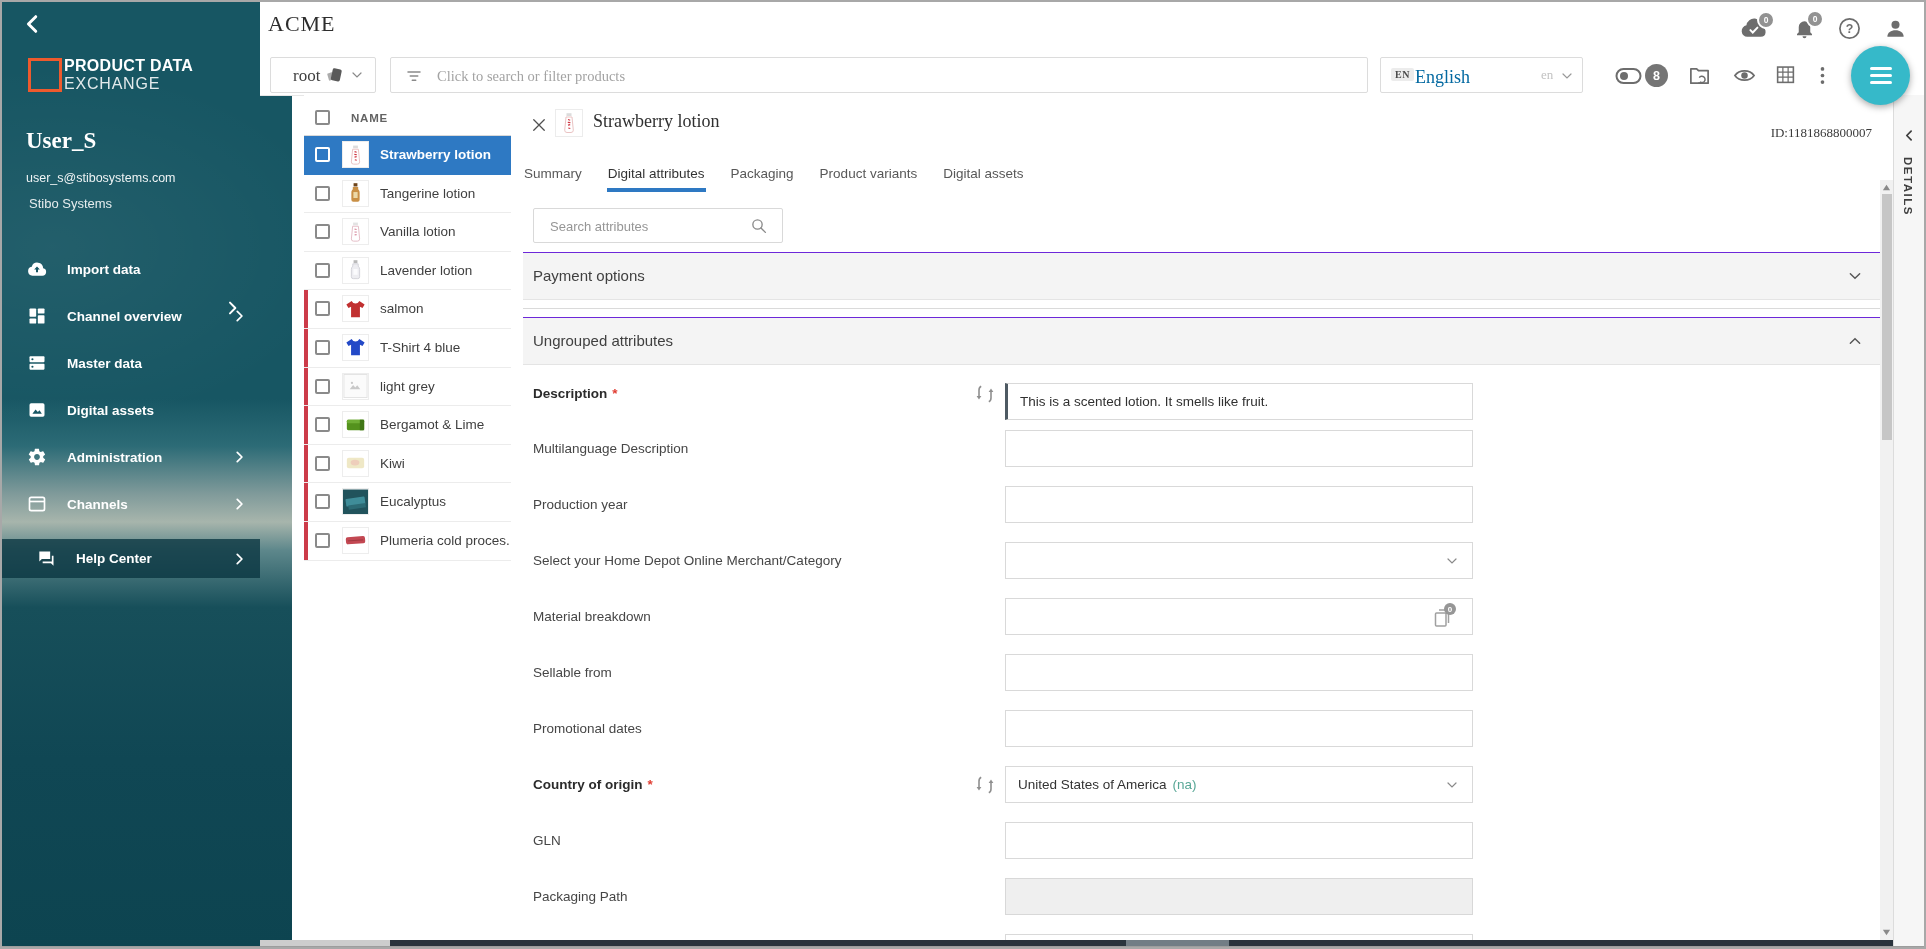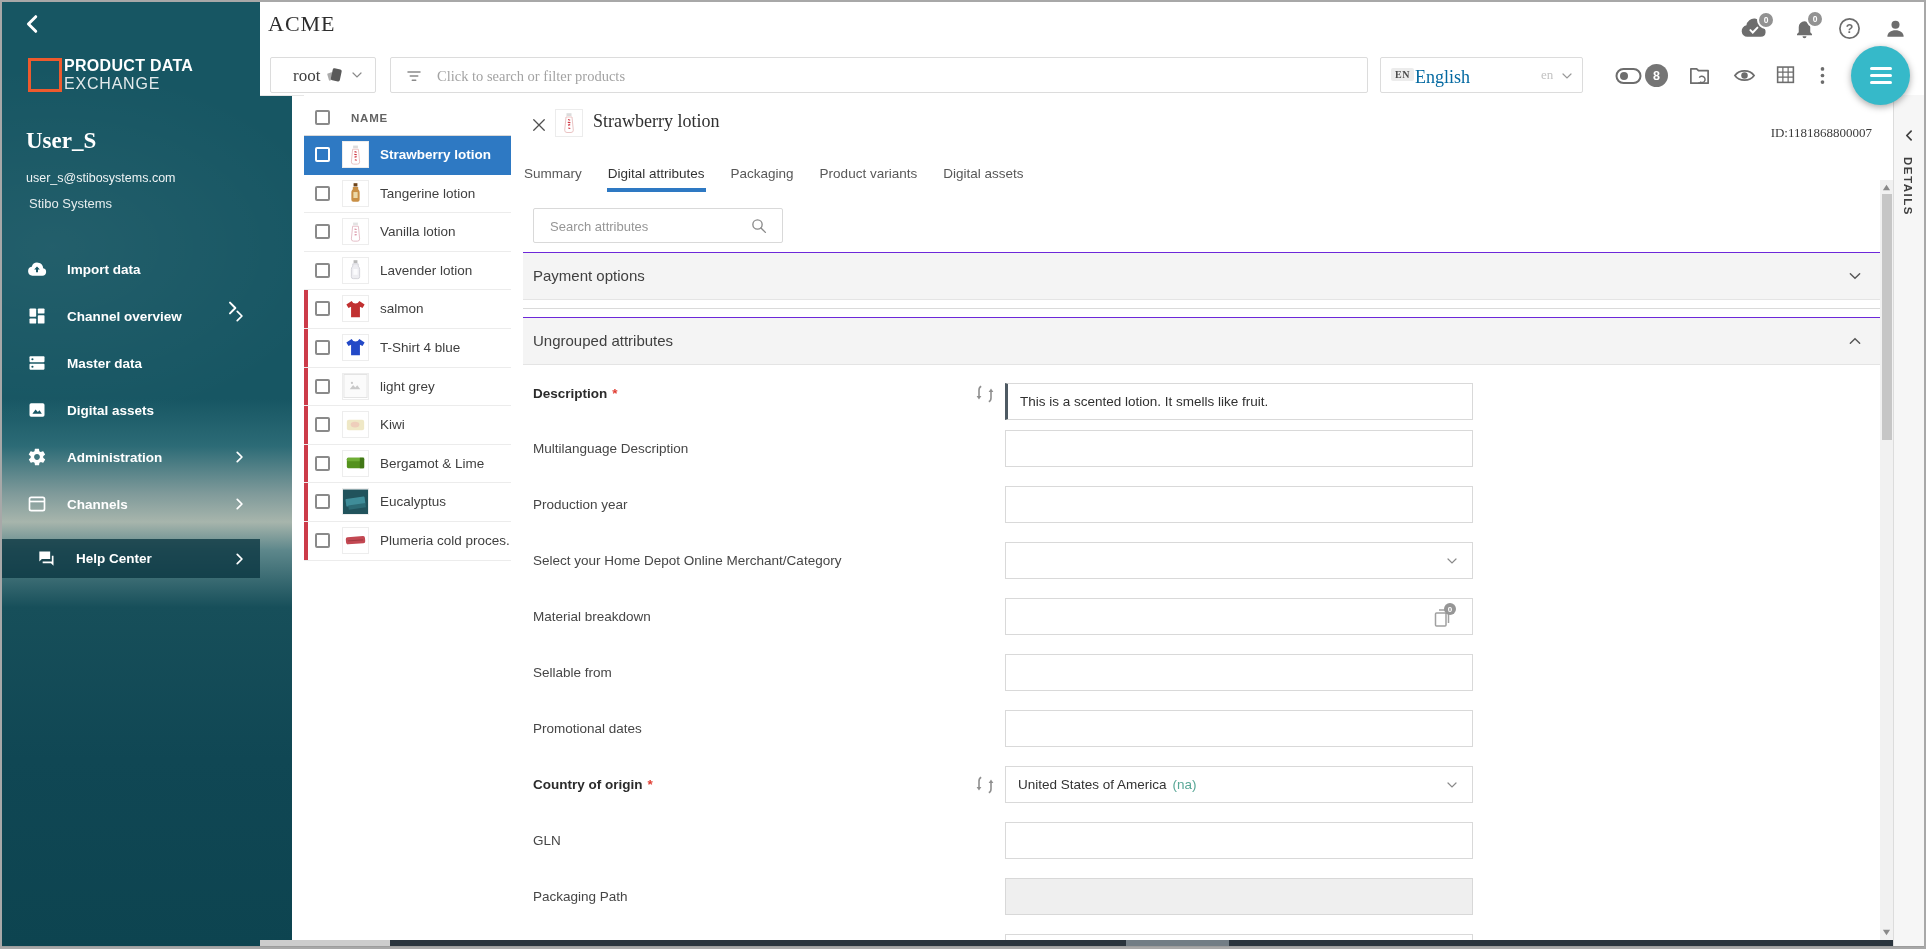--- a/index.html
+++ b/index.html
@@ -452,38 +452,38 @@
             </svg>
           </span>
           <span class="pname">light grey</span>
           <span class="sbadge" style="background:#c7c7c7"></span>
         </div>
         <div class="prow">
           <span class="redbar"></span>
           <span class="pcheck cbox"></span>
           <span class="pthumb">
             <svg viewBox="0 0 26 26" width="26" height="26">
-              <rect x="4" y="7.5" width="18" height="11" rx="2" fill="#efe8c6"></rect>
-              <ellipse cx="12.5" cy="12.5" rx="4.5" ry="3" fill="#edc9b8" opacity=".85"></ellipse>
-            </svg>
-          </span>
-          <span class="pname">Kiwi</span>
-          <span class="sbadge" style="background:#c7c7c7"></span>
-        </div>
-        <div class="prow">
-          <span class="redbar"></span>
-          <span class="pcheck cbox"></span>
-          <span class="pthumb">
-            <svg viewBox="0 0 26 26" width="26" height="26">
               <rect x="4" y="7.5" width="18" height="11" rx="1.5" fill="#54921d"></rect>
               <rect x="4" y="7.5" width="18" height="3.6" rx="1.5" fill="#6fae35"></rect>
               <rect x="17.5" y="7.5" width="4.5" height="11" fill="#417716"></rect>
             </svg>
           </span>
           <span class="pname">Bergamot &amp; Lime</span>
+          <span class="sbadge" style="background:#c7c7c7"></span>
+        </div>
+        <div class="prow">
+          <span class="redbar"></span>
+          <span class="pcheck cbox"></span>
+          <span class="pthumb">
+            <svg viewBox="0 0 26 26" width="26" height="26">
+              <rect x="4" y="7.5" width="18" height="11" rx="2" fill="#efe8c6"></rect>
+              <ellipse cx="12.5" cy="12.5" rx="4.5" ry="3" fill="#edc9b8" opacity=".85"></ellipse>
+            </svg>
+          </span>
+          <span class="pname">Kiwi</span>
           <span class="sbadge" style="background:#c7c7c7"></span>
         </div>
         <div class="prow">
           <span class="redbar"></span>
           <span class="pcheck cbox"></span>
           <span class="pthumb">
             <svg viewBox="0 0 26 26" width="26" height="26">
               <rect x="0" y="0" width="26" height="26" fill="#21535c"></rect>
               <g transform="rotate(-8 13 13)">
                 <rect x="3" y="8.5" width="20" height="8" rx="1" fill="#3f8d99"></rect>

